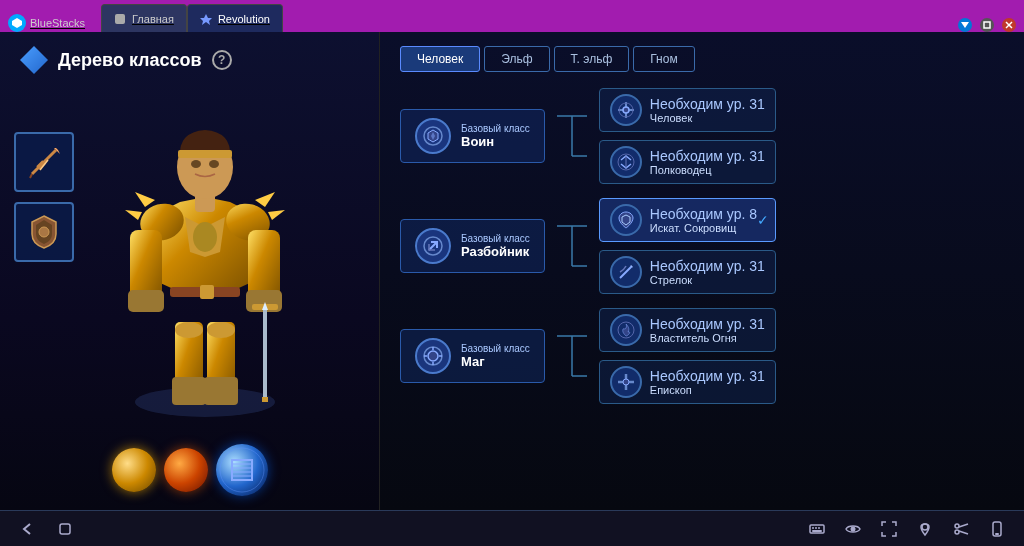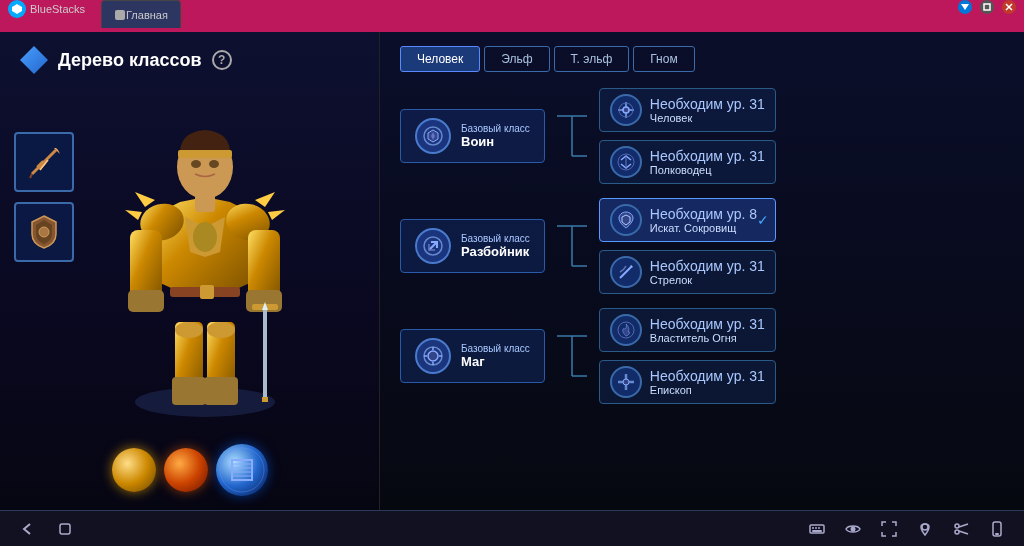--- a/index.html
+++ b/index.html
@@ -7,26 +7,27 @@
       width: 1024px;
       height: 546px;
       overflow: hidden;
       font-family: Arial, sans-serif;
       background: #2a2a2a;
     }
 
     
     .title-bar {
       height: 32px;
-      background: #be185d;
-      display: flex;
-      align-items: flex-start;
+      background: #a21caf;
+      display: flex;
+      align-items: flex-end;
       padding: 0 8px;
       gap: 8px;
       position: relative;
+      text-decoration: underline;
     }
     .title-bar-logo {
       display: flex;
       align-items: center;
       gap: 4px;
     }
     .bluestacks-icon {
       width: 18px; height: 18px;
       background: #00aaff;
       border-radius: 50%;
@@ -39,21 +40,21 @@
     }
     .title-bar-tabs {
       display: flex;
       align-items: center;
       gap: 0;
       margin-left: 8px;
     }
     .title-tab {
       height: 28px;
       padding: 8px 12px;
-      display: flex; align-items: center; 
+      display: flex; align-items: center; gap: 6px;
       background: #2d3561;
       color: #ccc;
       font-size: 11px;
       border-radius: 4px 4px 0 0;
       cursor: pointer;
       border: 1px solid #444;
       border-bottom: none;
     }
     .title-tab.active {
       background: #1e2a5e;
@@ -346,20 +347,26 @@
         </svg>
     </div>
     <span class="title-bar-app-name">BlueStacks</span>
   </div>
   <div class="title-bar-tabs">
     <div class="title-tab">
       <svg width="12" height="12" viewBox="0 0 12 12" fill="#aaa">
           <rect x="1" y="1" width="10" height="10" rx="2"></rect>
         </svg>
       <span>Главная</span>
+    </div>
+    <div class="title-tab active">
+      <svg width="12" height="12" viewBox="0 0 12 12" fill="#7799ff">
+          <polygon points="6,1 8,5 12,5 9,8 10,12 6,9 2,12 3,8 0,5 4,5"></polygon>
+        </svg>
+      <span>Revolution</span>
     </div>
   </div>
   <div class="title-bar-controls">
     <div class="title-ctrl ctrl-blue">
       <svg width="8" height="8" viewBox="0 0 8 8" fill="white">
           <polygon points="4,7 0,1 8,1"></polygon>
         </svg>
     </div>
     <div class="title-ctrl ctrl-minimize">
       <svg width="8" height="8" viewBox="0 0 8 8" fill="white">

